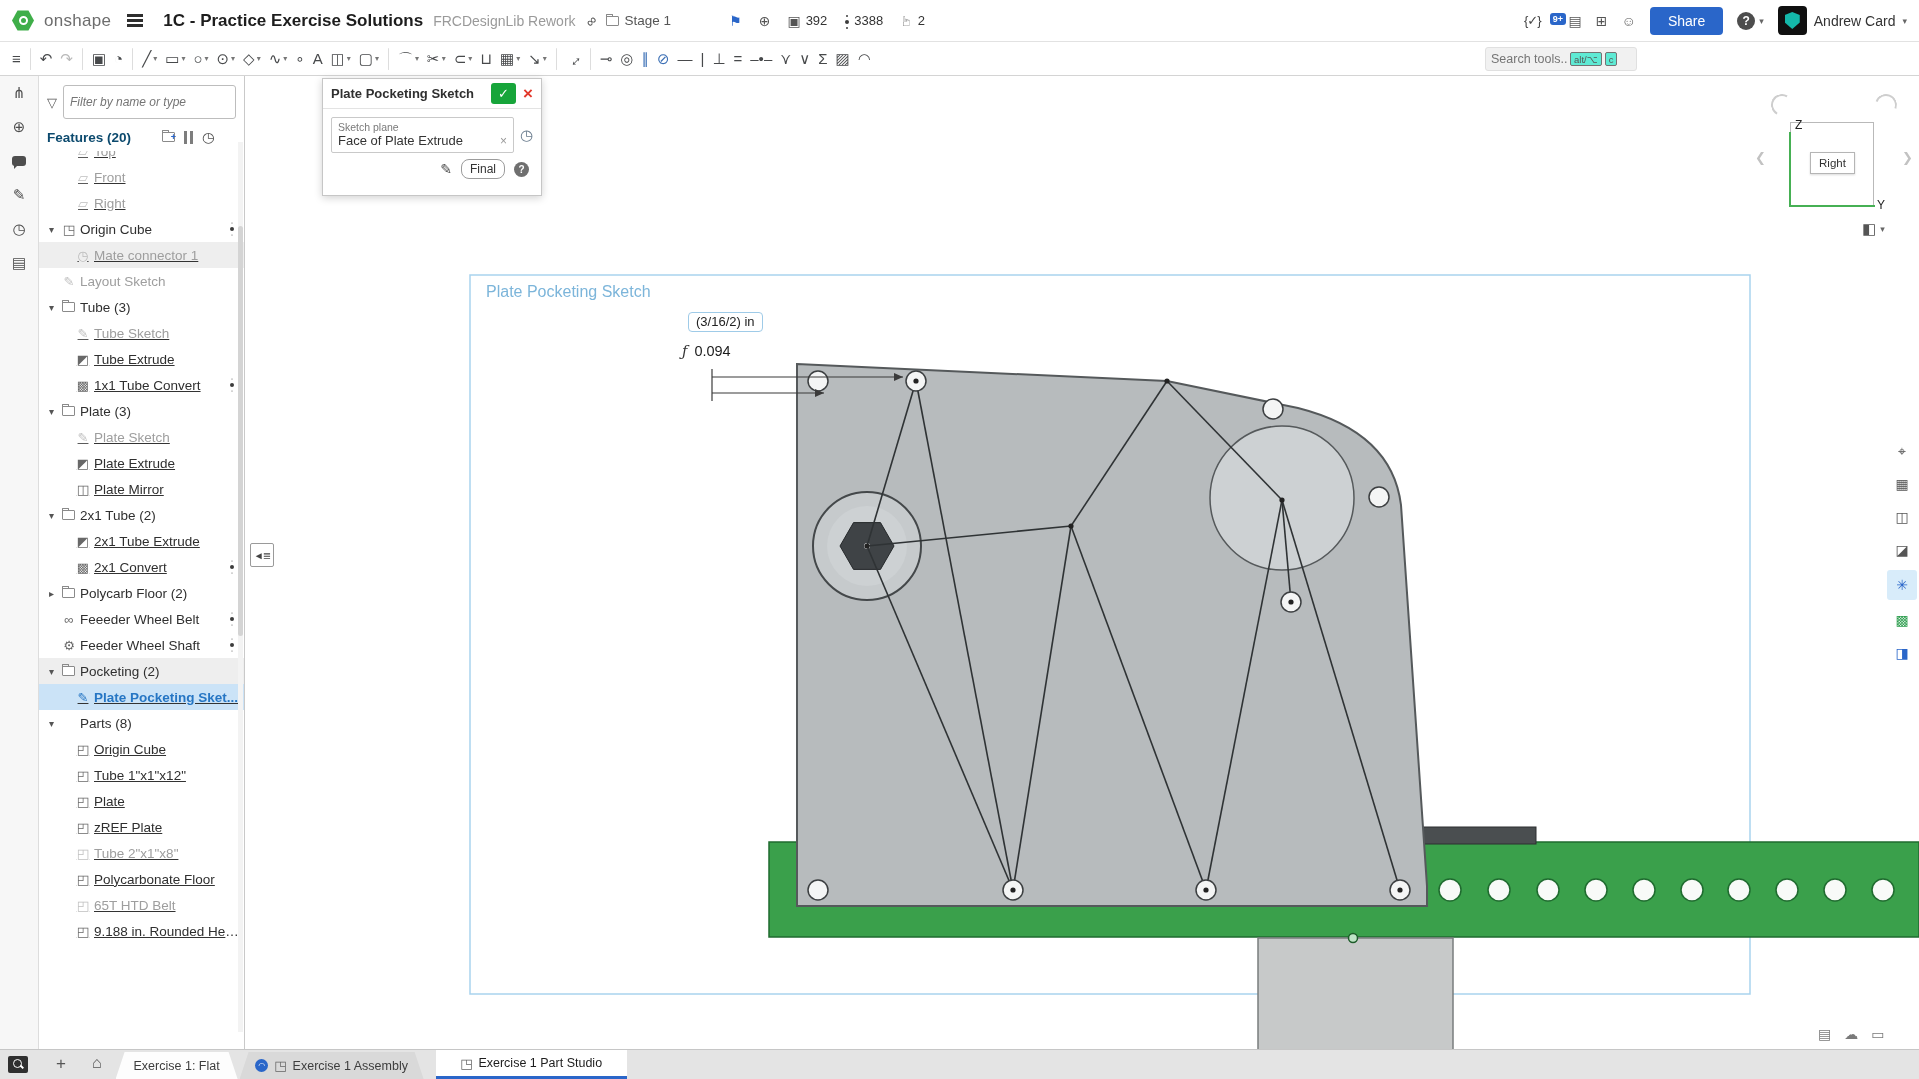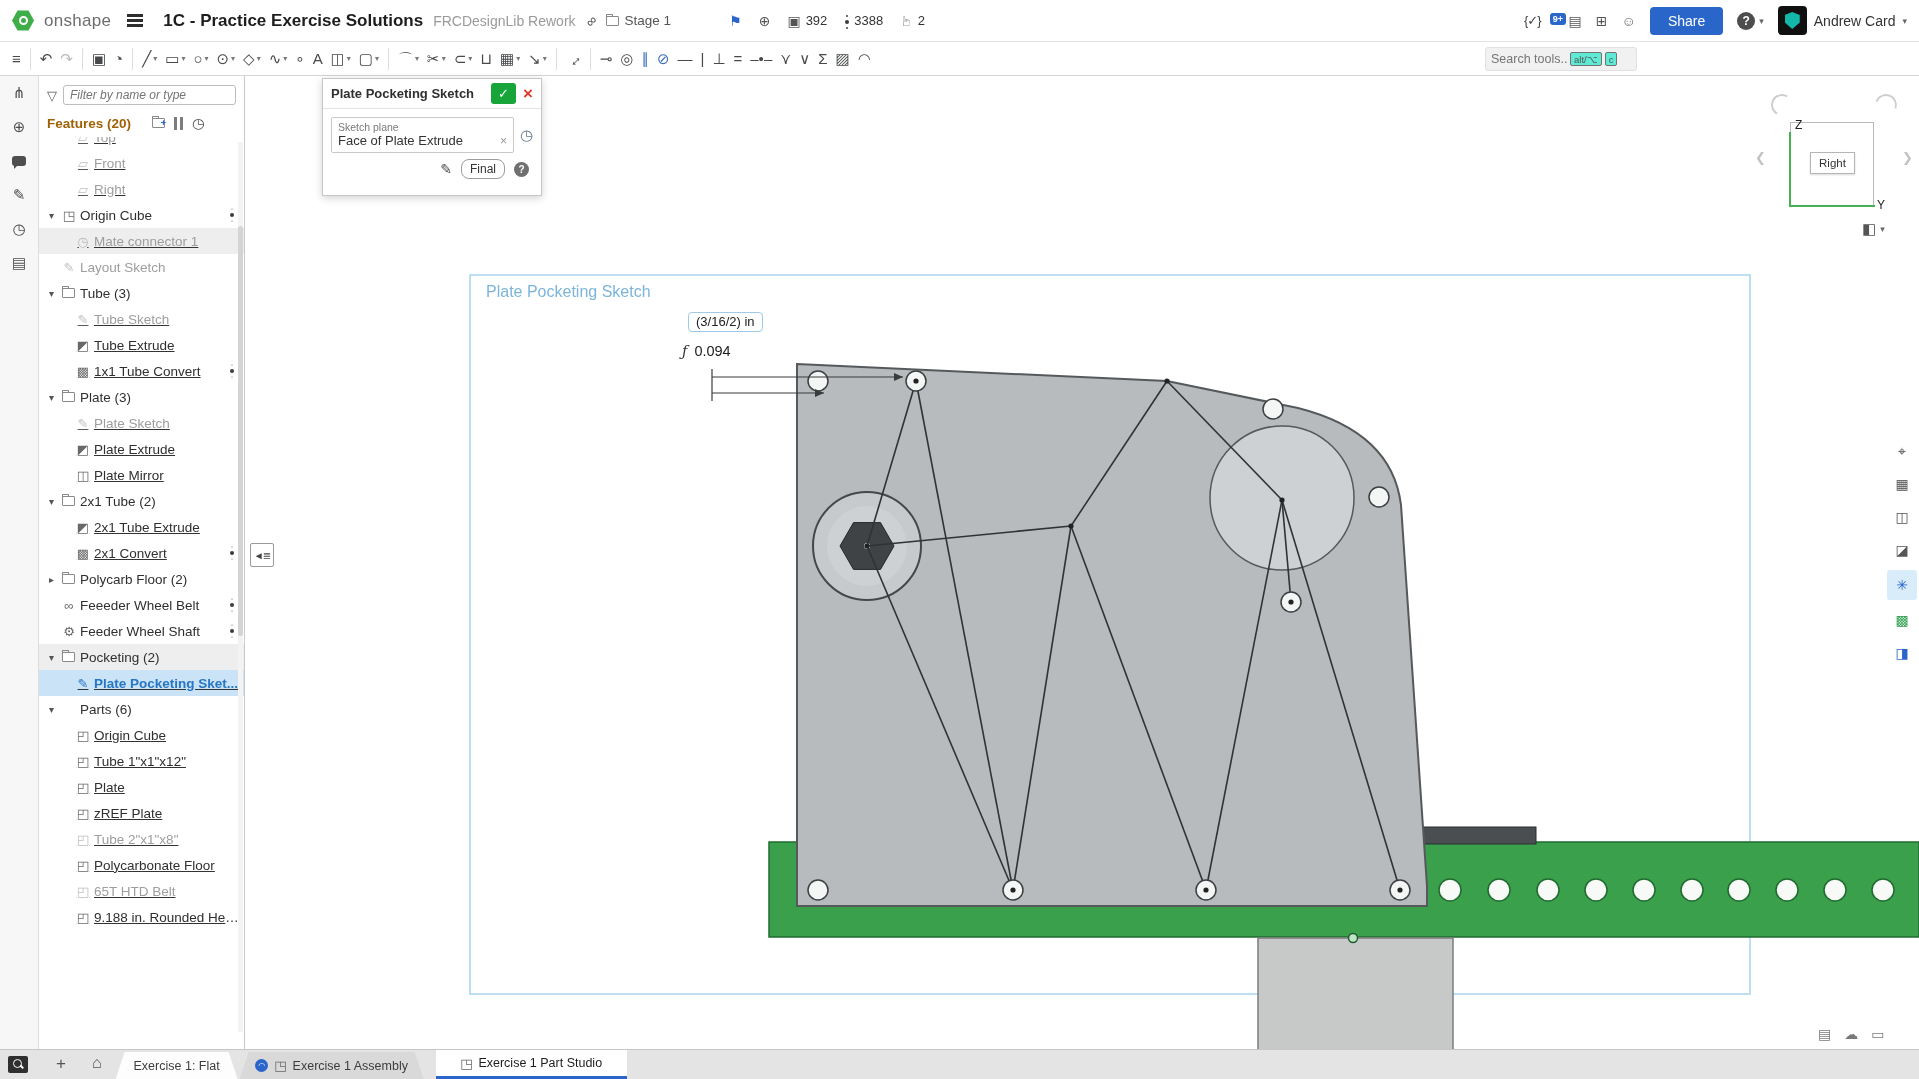--- a/index.html
+++ b/index.html
@@ -79,24 +79,24 @@
   .rail-ic { font-size:15px; color:#4e4e4e; height:18px; display:flex; align-items:center; }
   .bubble { width:14px; height:10px; background:#4e4e4e; border-radius:3px; position:relative; }
   .bubble::after { content:""; position:absolute; left:2px; bottom:-3px; border:3px solid transparent;
     border-top-color:#4e4e4e; border-left-color:#4e4e4e; }
 
   
   #panel { position:absolute; left:39px; top:76px; width:206px; height:973px; background:#fff;
     border-right:1px solid #c9c9c9; }
   .filter-row { display:flex; align-items:center; gap:6px; padding:9px 8px 6px 8px; }
   .funnel { font-size:13px; color:#555; }
-  .filter-row input { flex:1; height:20px; border:1px solid #bdbdbd; border-radius:3px;
+  .filter-row input { flex:1; height:34px; border:1px solid #bdbdbd; border-radius:3px;
     font-size:12px; font-style:italic; color:#555; padding:0 6px; font-family:inherit; outline:none; }
   .feat-header { display:flex; align-items:center; padding:4px 8px 6px 8px; gap:9px; }
-  .feat-header .fh-title { font-size:13.5px; font-weight:bold; color:#a16207; margin-right:12px; }
+  .feat-header .fh-title { font-size:13.5px; font-weight:bold; color:#0c4a6e; margin-right:22px; }
   .i-folder { position:relative; width:13px; height:10px; border:1px solid #8a8a8a;
     border-radius:1px; flex:none; background:#fff; }
   .i-folder::after { content:""; position:absolute; top:-3px; left:-1px; width:5px; height:2px;
     border:1px solid #8a8a8a; border-bottom:none; border-radius:1px 1px 0 0; }
   .i-folderplus::before { content:"+"; position:absolute; right:-2px; top:-1px; color:#2a66c9;
     font-size:9px; font-weight:bold; }
   .pause-ic { width:9px; height:13px; border-left:3px solid #7d7d7d; border-right:3px solid #7d7d7d; }
   .clock-ic { font-size:14px; color:#555; }
   #tree { overflow:hidden; height:880px; }
   .trow { display:flex; align-items:center; height:26px; font-size:13.5px; padding-right:4px; }
@@ -776,21 +776,21 @@
       <div class="trow sel ind1" data-interactable="true">
         <span class="chev" data-interactable="true"></span>
         <span class="tico i-pencil" data-interactable="false"></span>
         <span class="tlabel" data-interactable="false">Plate Pocketing Sket...</span>
 
       </div>
 
       <div class="trow ind0" data-interactable="true">
         <span class="chev d" data-interactable="true"></span>
         <span class="tico" data-interactable="false"></span>
-        <span class="tlabel" data-interactable="false">Parts (6)</span>
+        <span class="tlabel" data-interactable="false">Parts (8)</span>
 
       </div>
 
       <div class="trow ind1" data-interactable="true">
         <span class="chev" data-interactable="true"></span>
         <span class="tico i-part" data-interactable="false"></span>
         <span class="tlabel" data-interactable="false">Origin Cube</span>
 
       </div>
 

